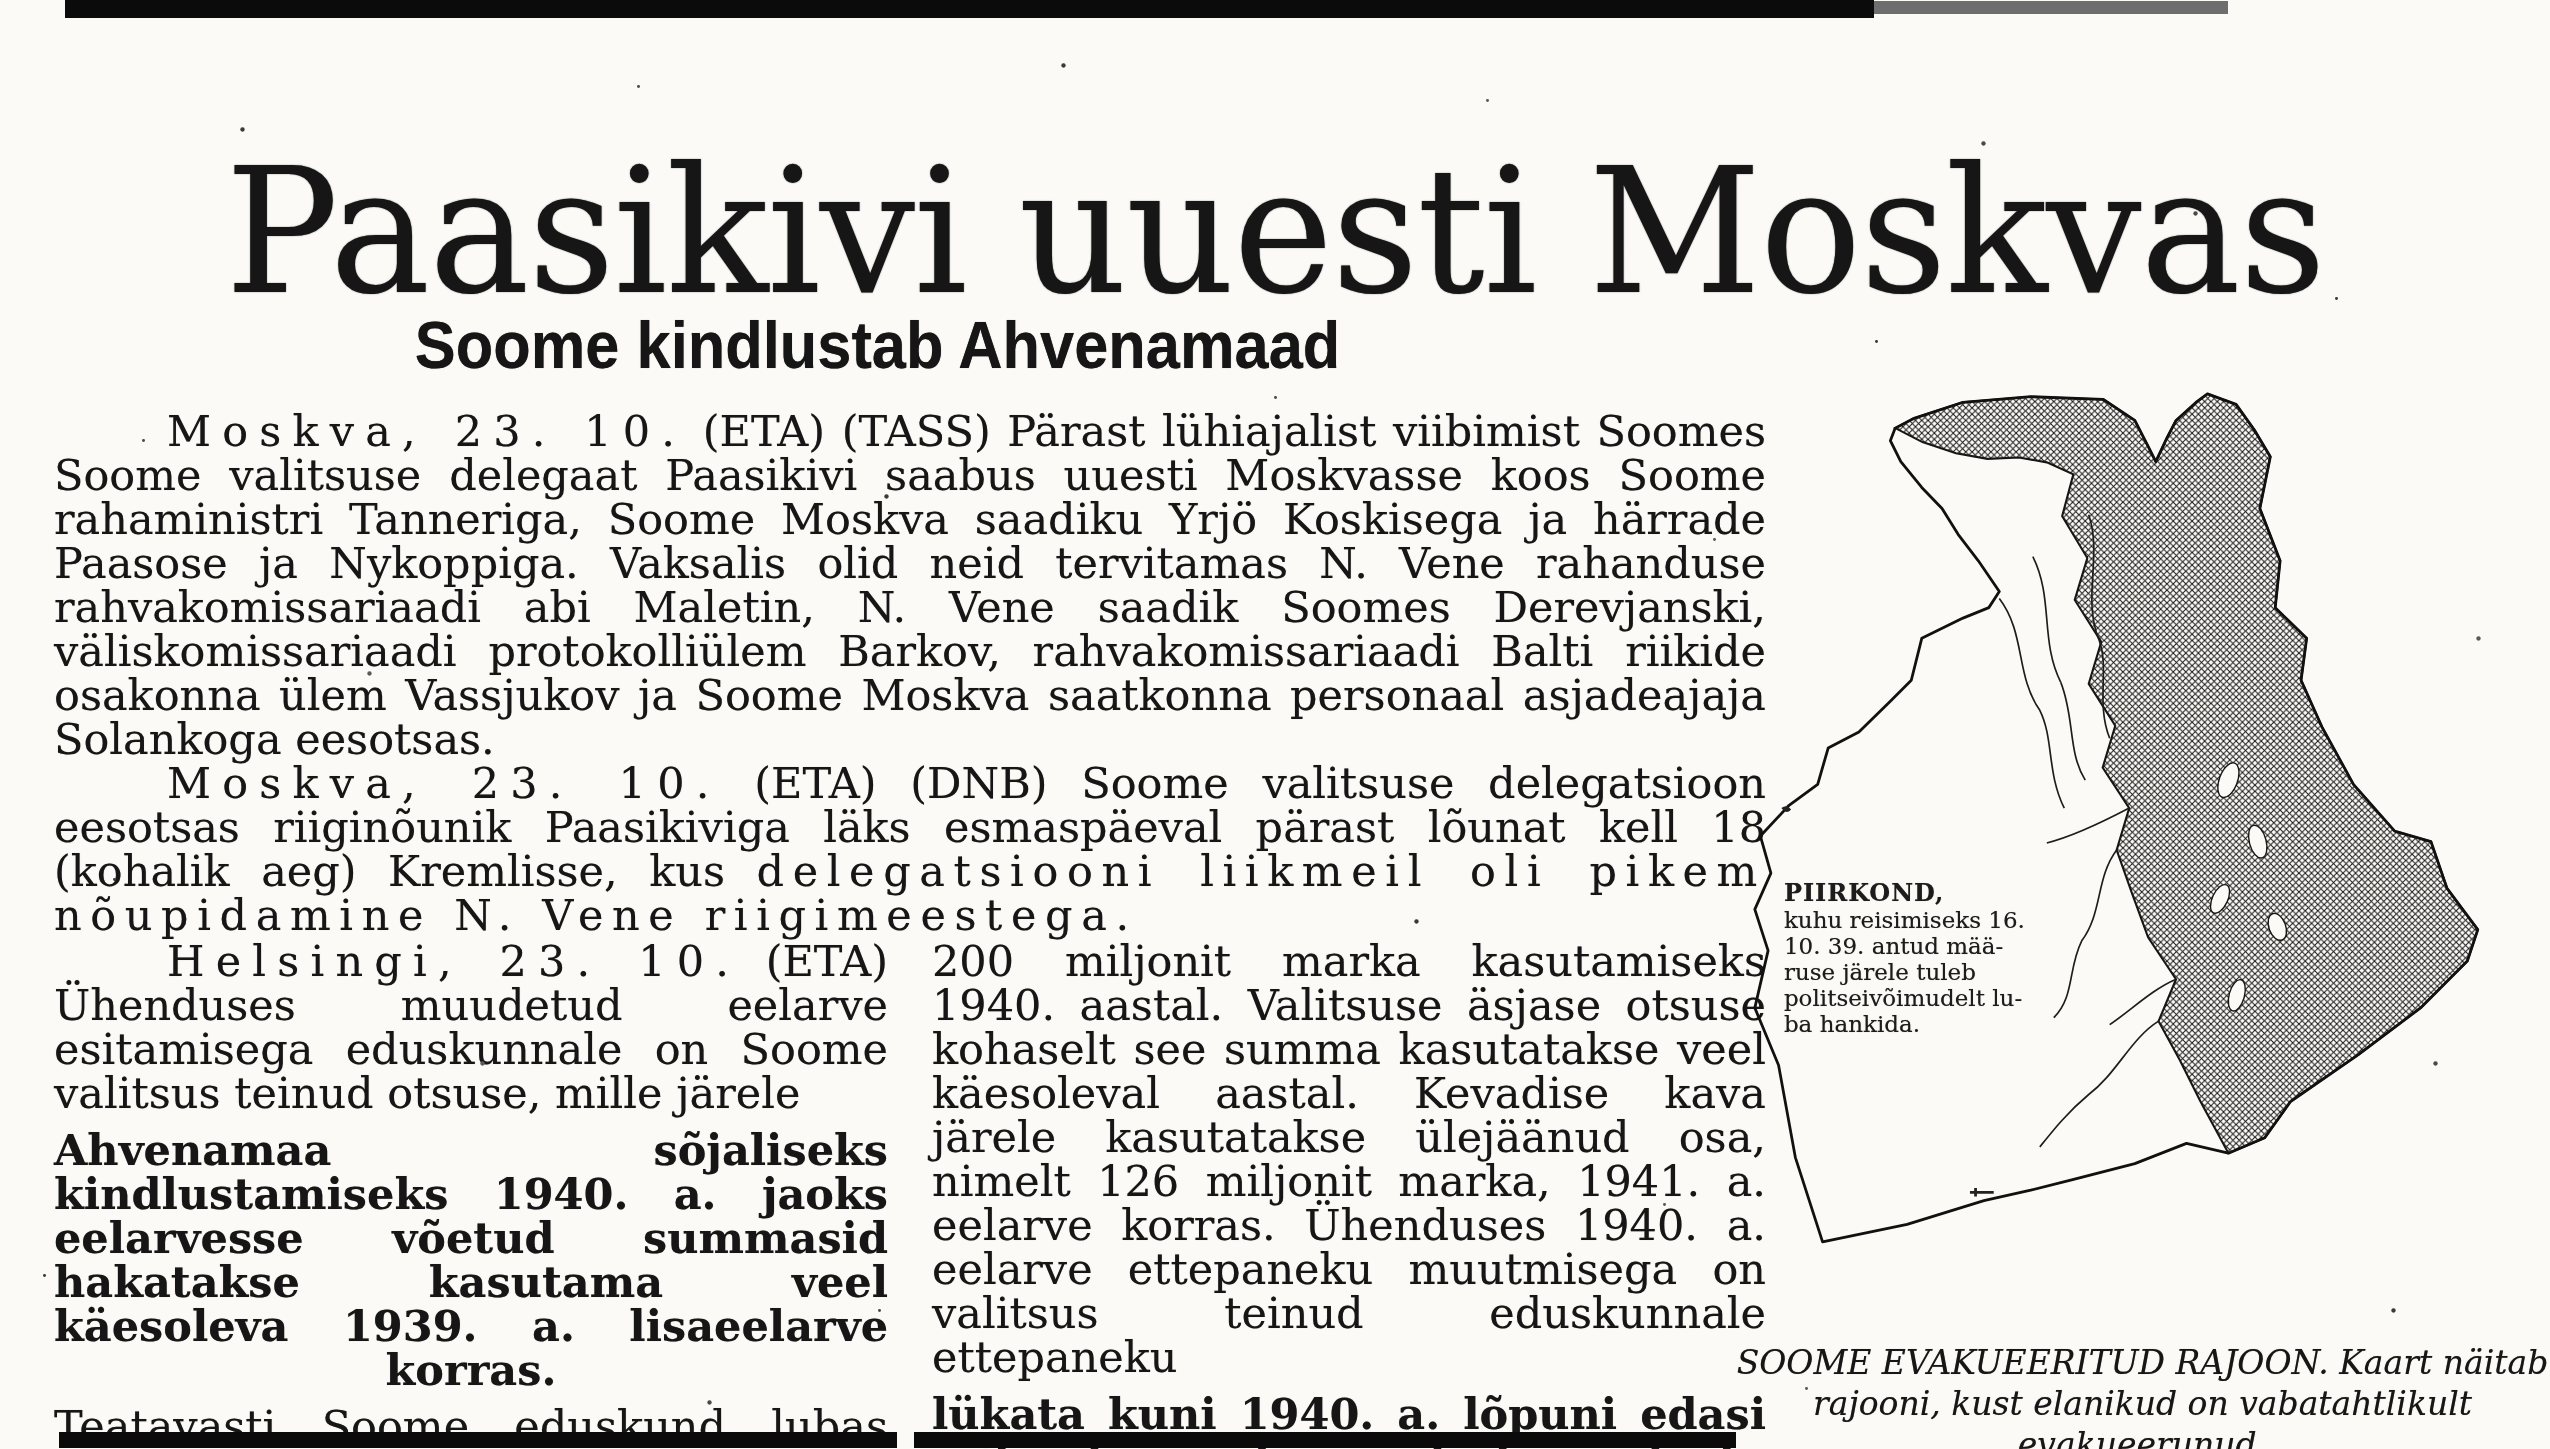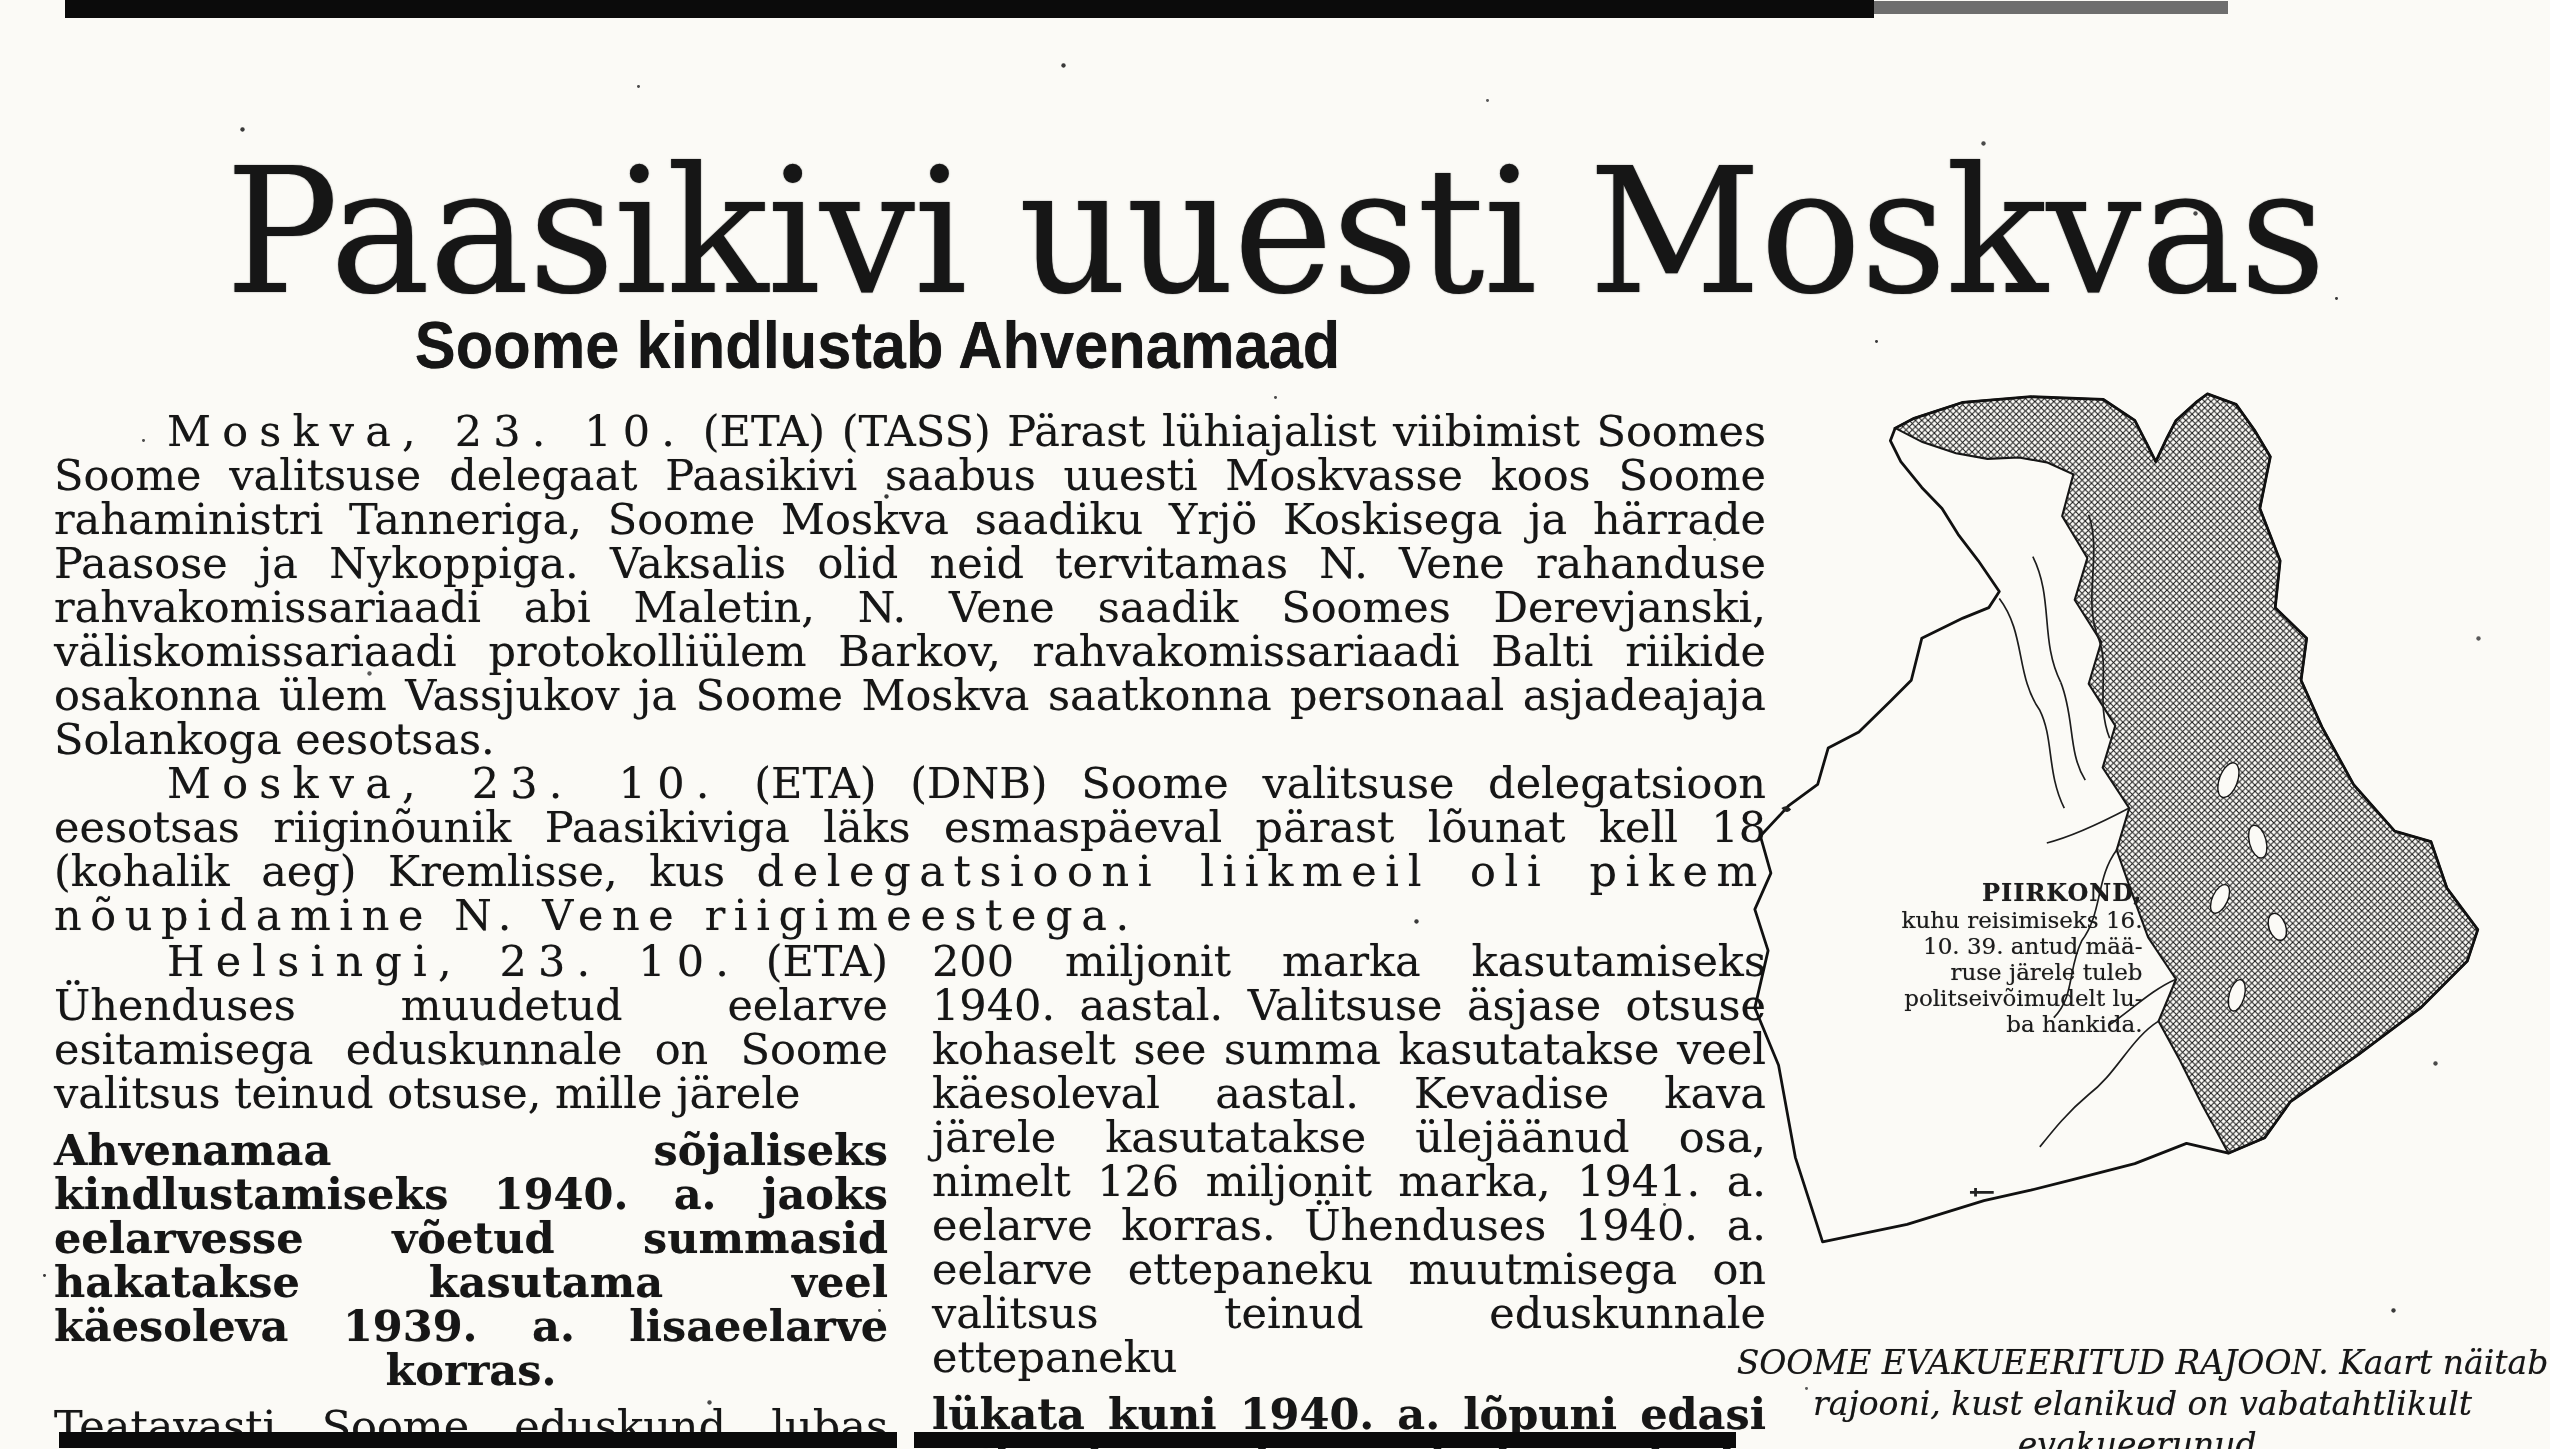--- a/index.html
+++ b/index.html
@@ -53,21 +53,21 @@
   .col .bold-note{
     font-weight:700;text-align:justify;text-align-last:center;
     margin:12.7px 0 12.7px 0;
   }
   .col .para-dateline{margin-bottom:11.3px;}
   
   .map-wrap{position:absolute;left:1735px;top:389px;width:815px;height:943px;}
   .map-wrap svg{position:absolute;inset:0;}
   .map-label{
     position:absolute;left:6%;top:52%;width:44%;
-    text-align:right;color:#1c1c1c;
+    text-align:left;color:#1c1c1c;
   }
   .map-label .lbl-title{
     font-weight:700;font-size:24px;line-height:28px;letter-spacing:.04em;
     text-shadow:0 0 0.7px rgba(0,0,0,.5);
   }
   .map-label .lbl-body{
     font-size:23px;line-height:26px;white-space:pre-line;
     text-shadow:0 0 0.7px rgba(0,0,0,.5);
   }
   .map-caption{

